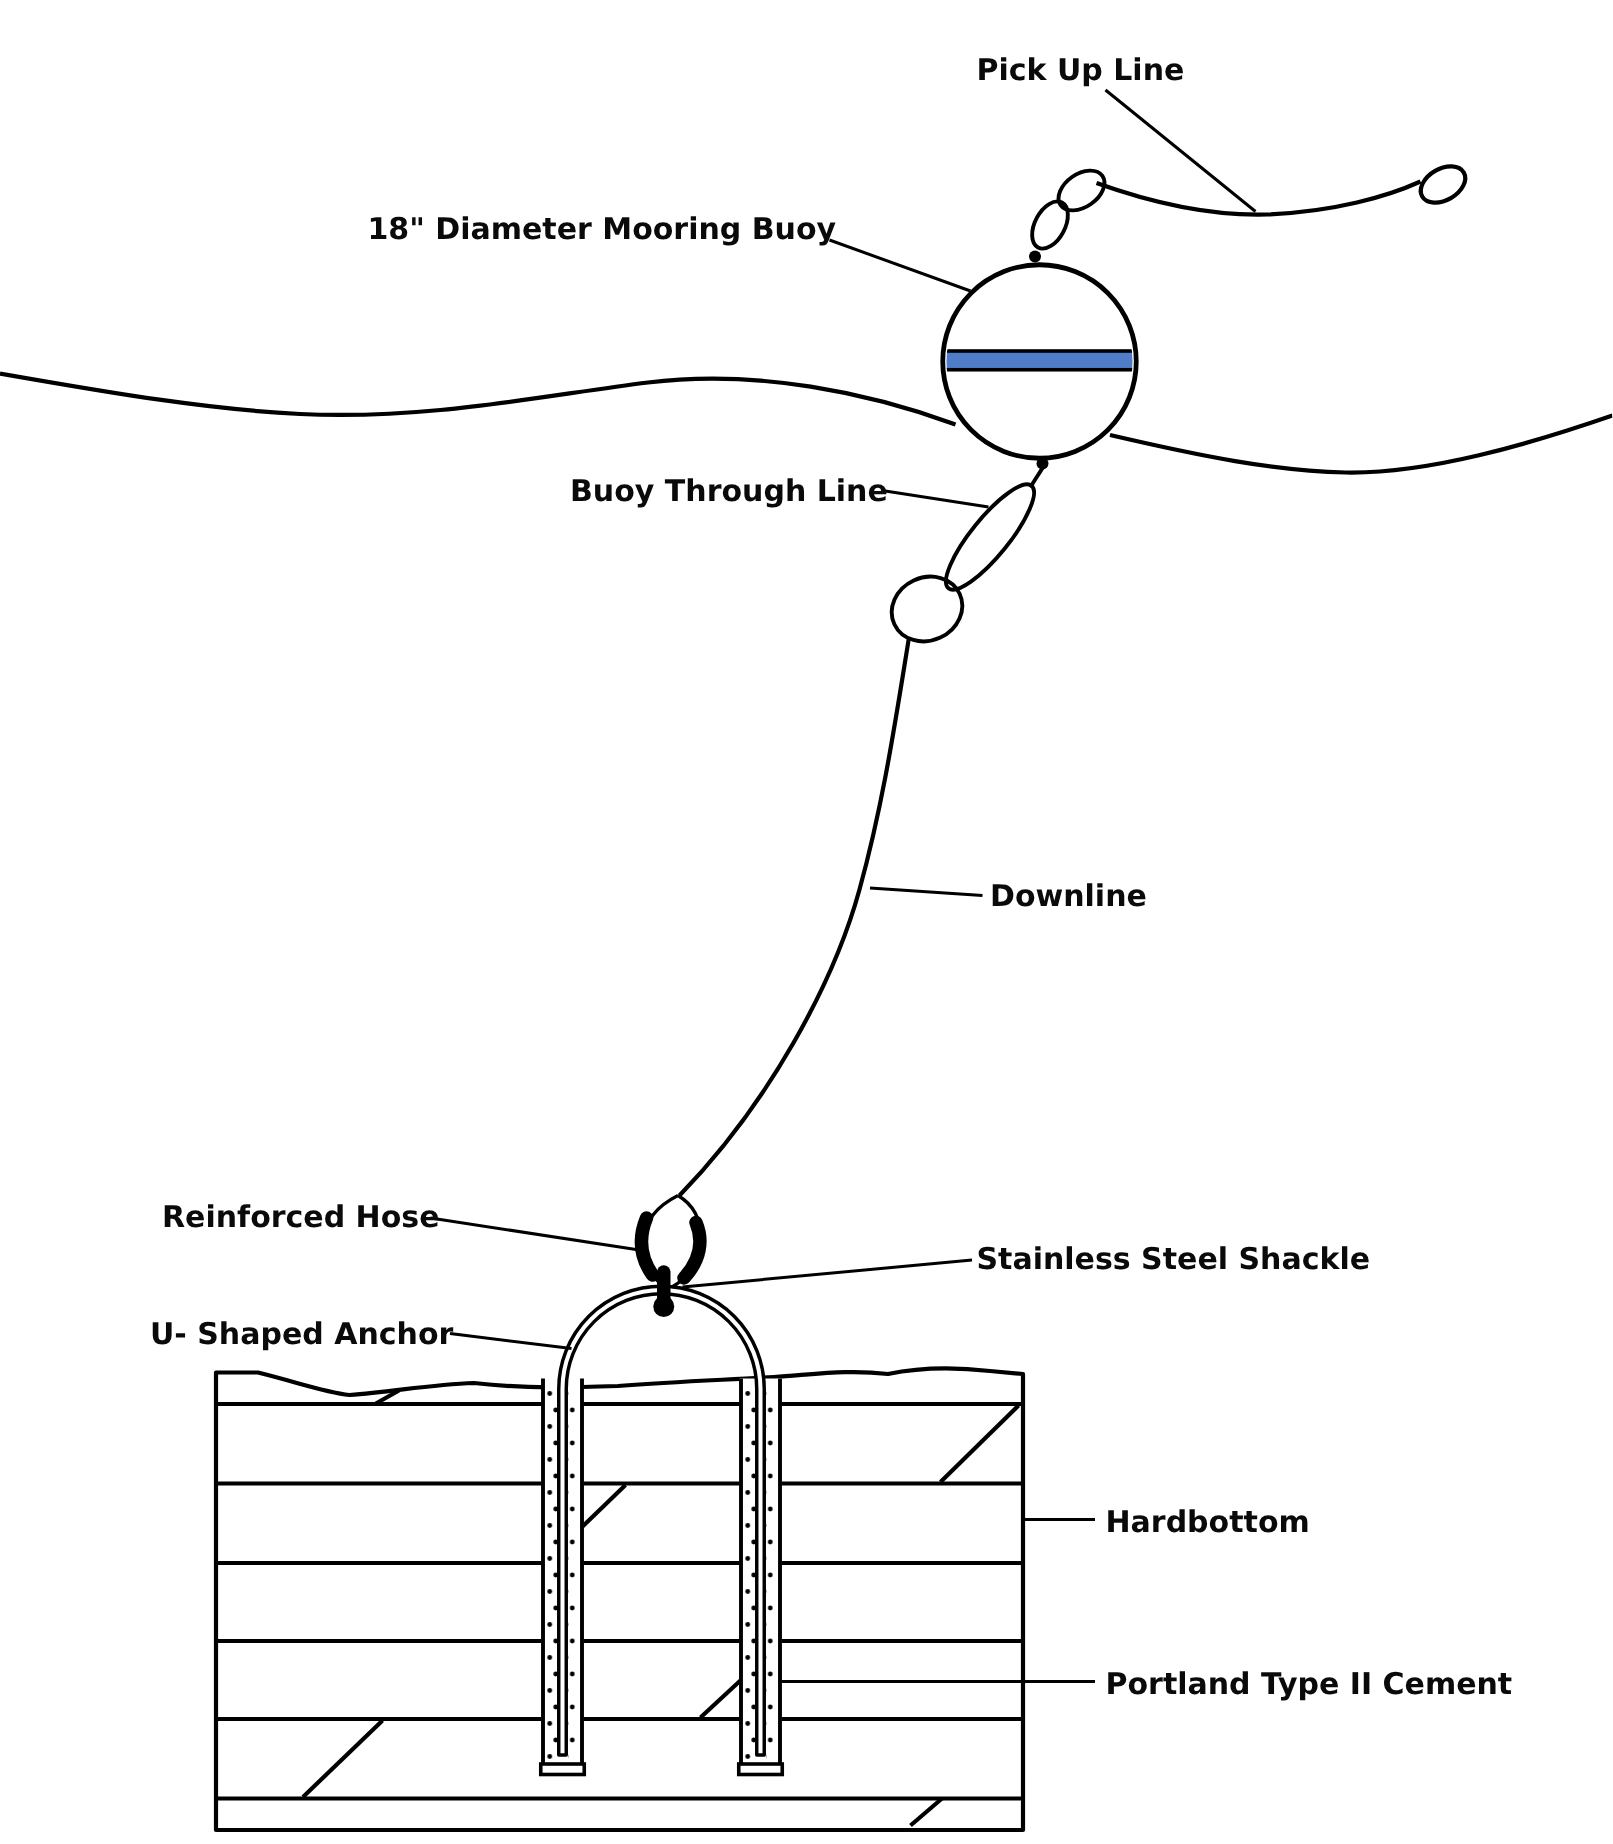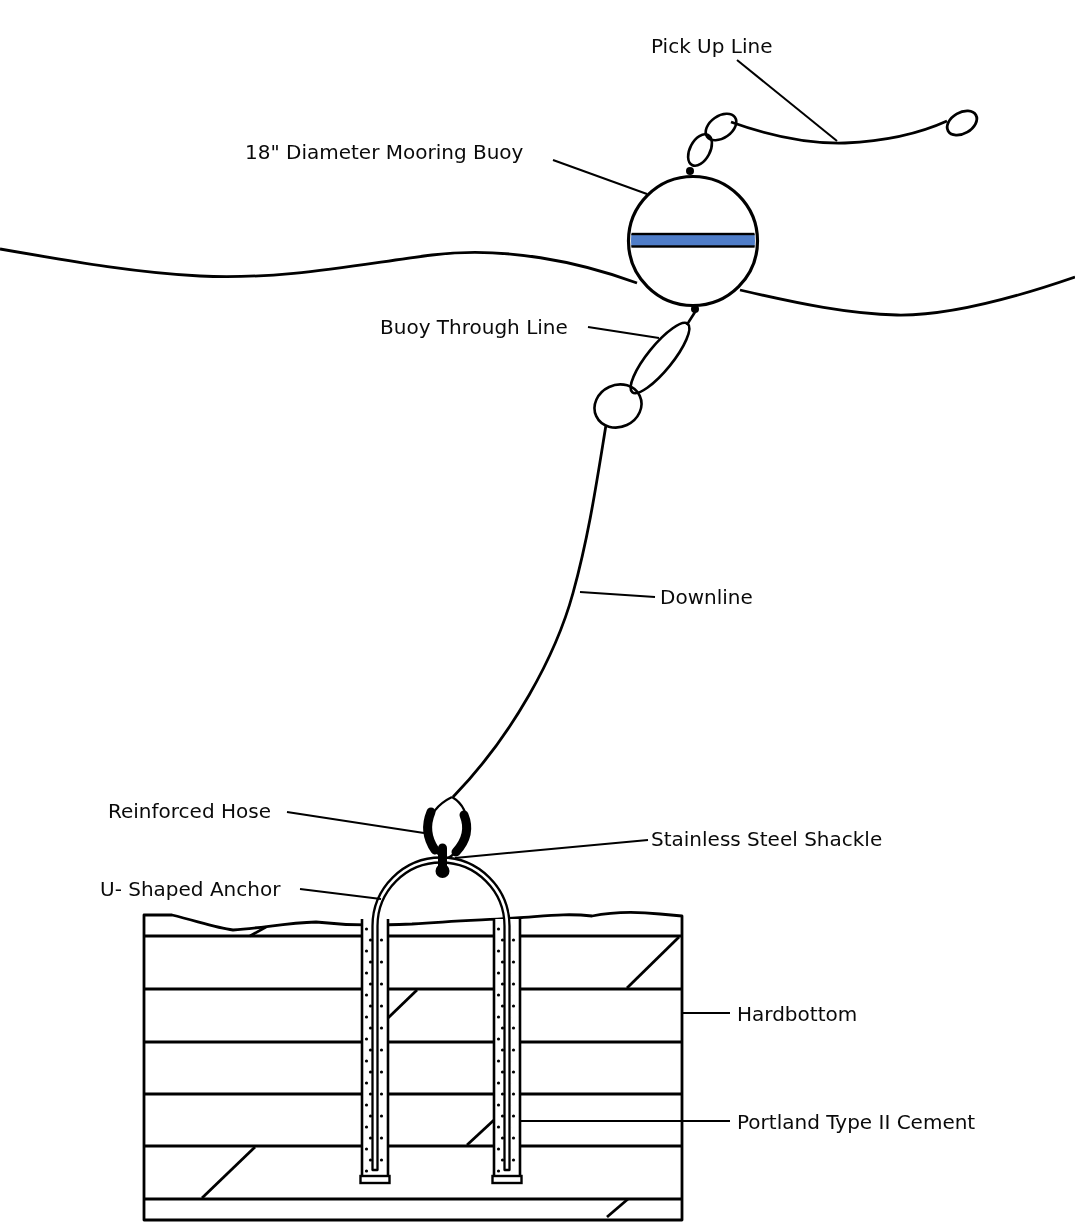--- a/index.html
+++ b/index.html
@@ -2,20 +2,21 @@
 <html><head>
 <meta charset="utf-8">
 <style>
   html,body{margin:0;padding:0;background:#ffffff;}
   .canvas{
     position:relative;
     width:1075px;height:1229px;
     background:#ffffff;
     font-family:"DejaVu Sans","Liberation Sans",sans-serif;
     overflow:hidden;
+    font-weight:bold;
   }
   svg{display:block;}
   text.lbl{
     font-family:"DejaVu Sans","Liberation Sans",sans-serif;
     font-size:20px;
     fill:#0a0a0a;
     letter-spacing:0px;
   }
 </style>
 </head>

